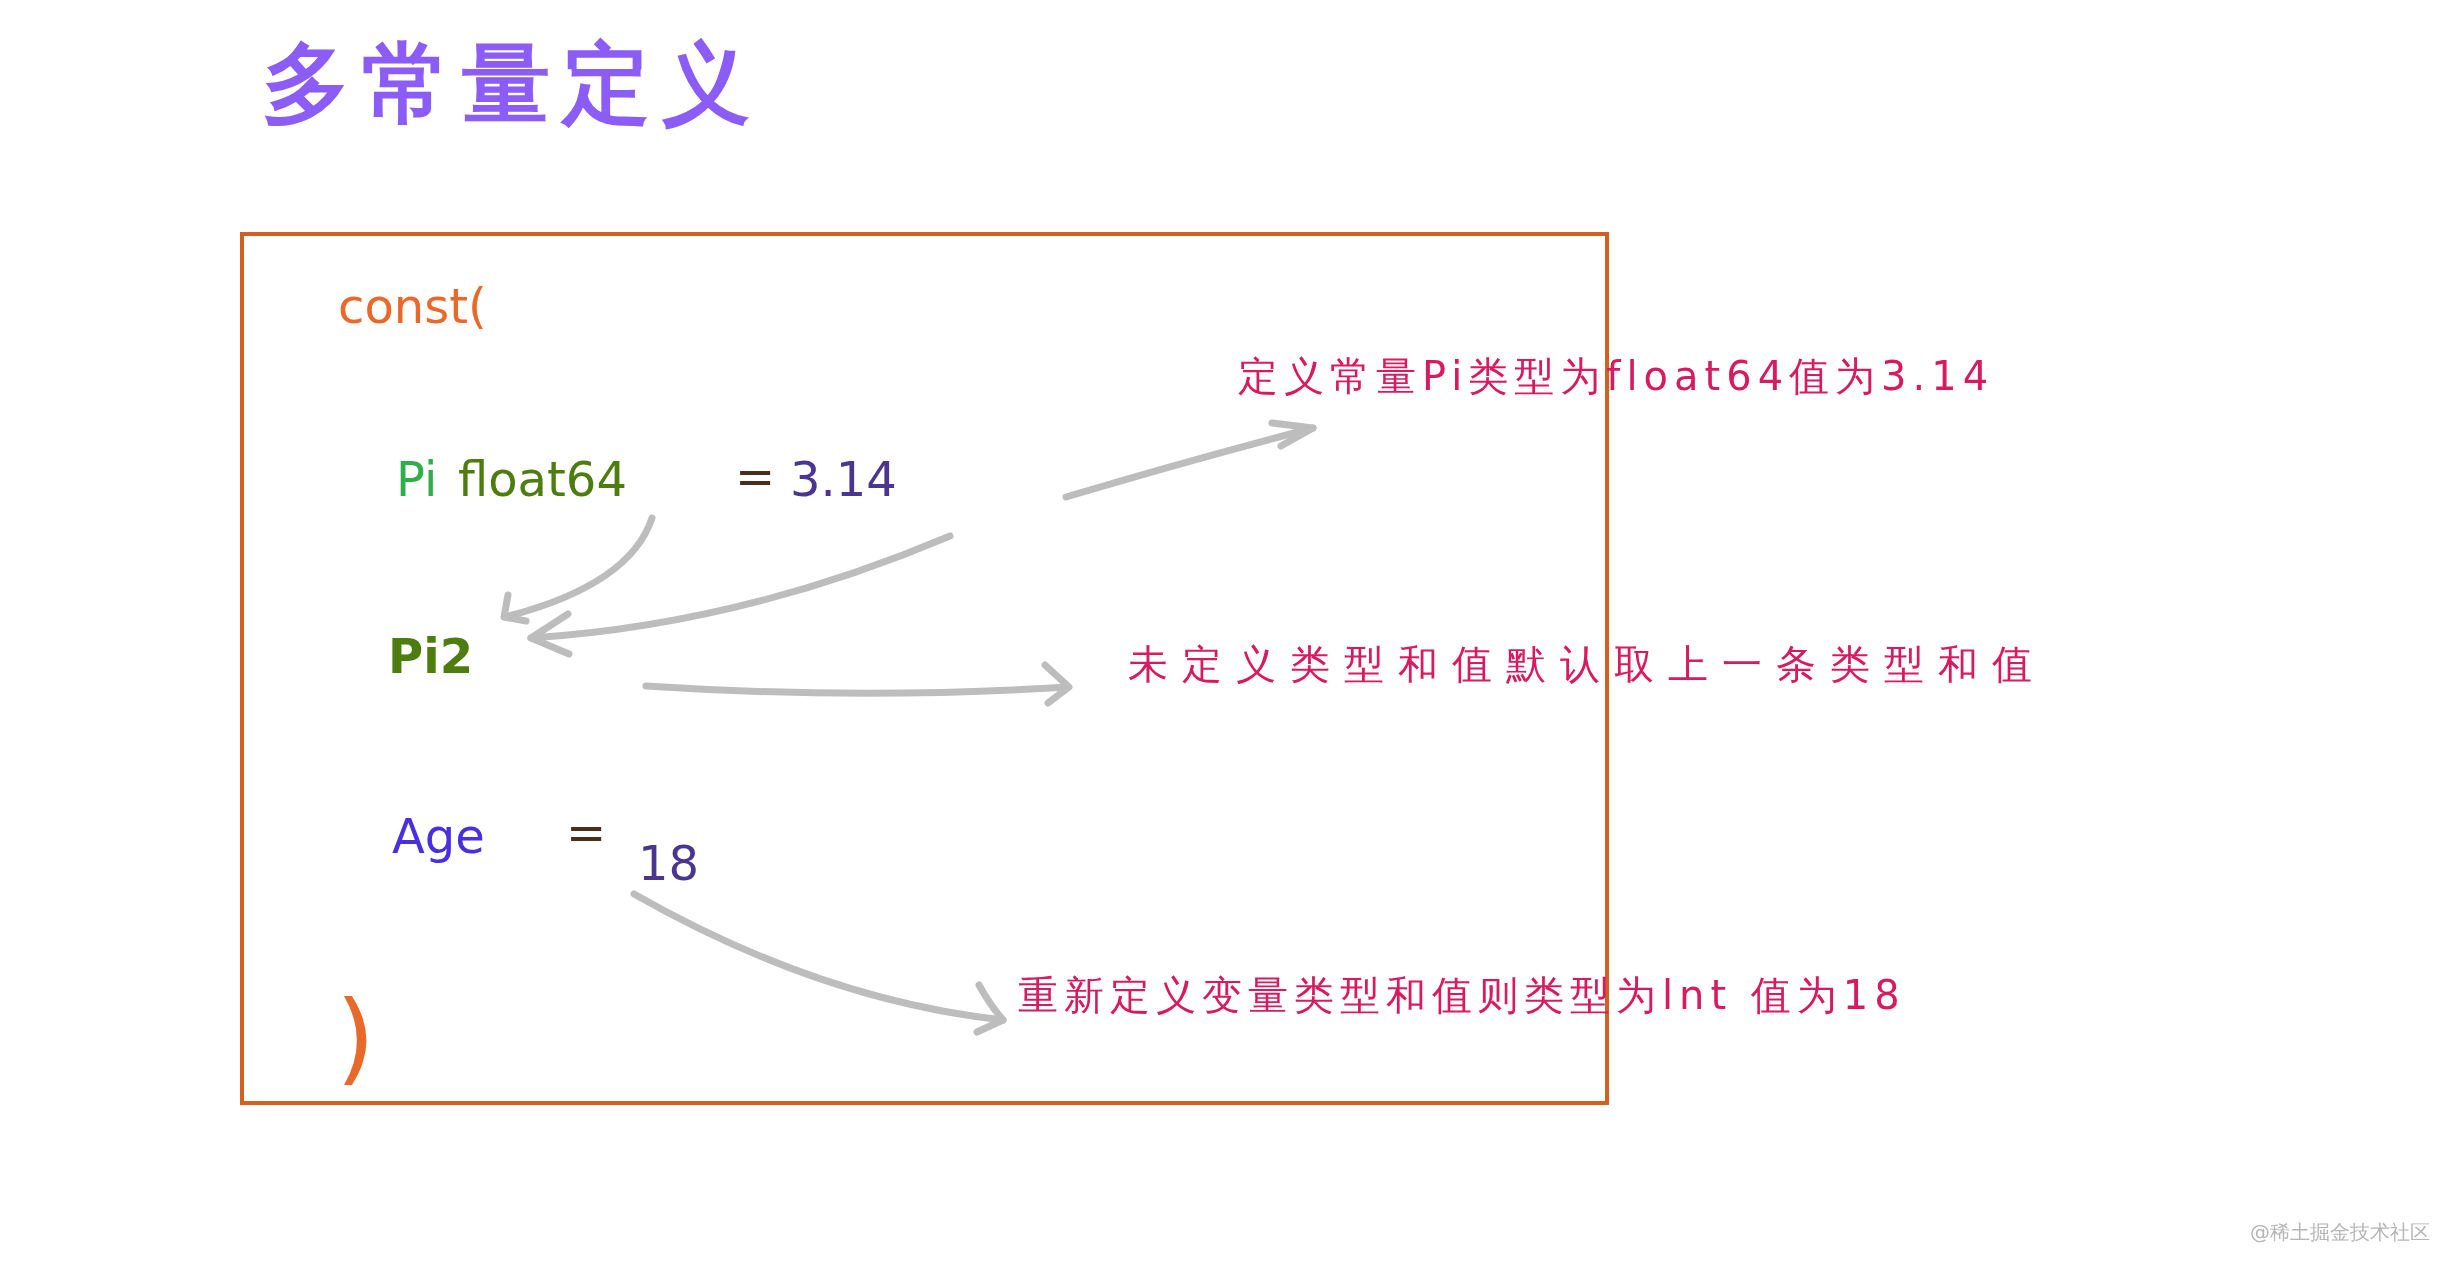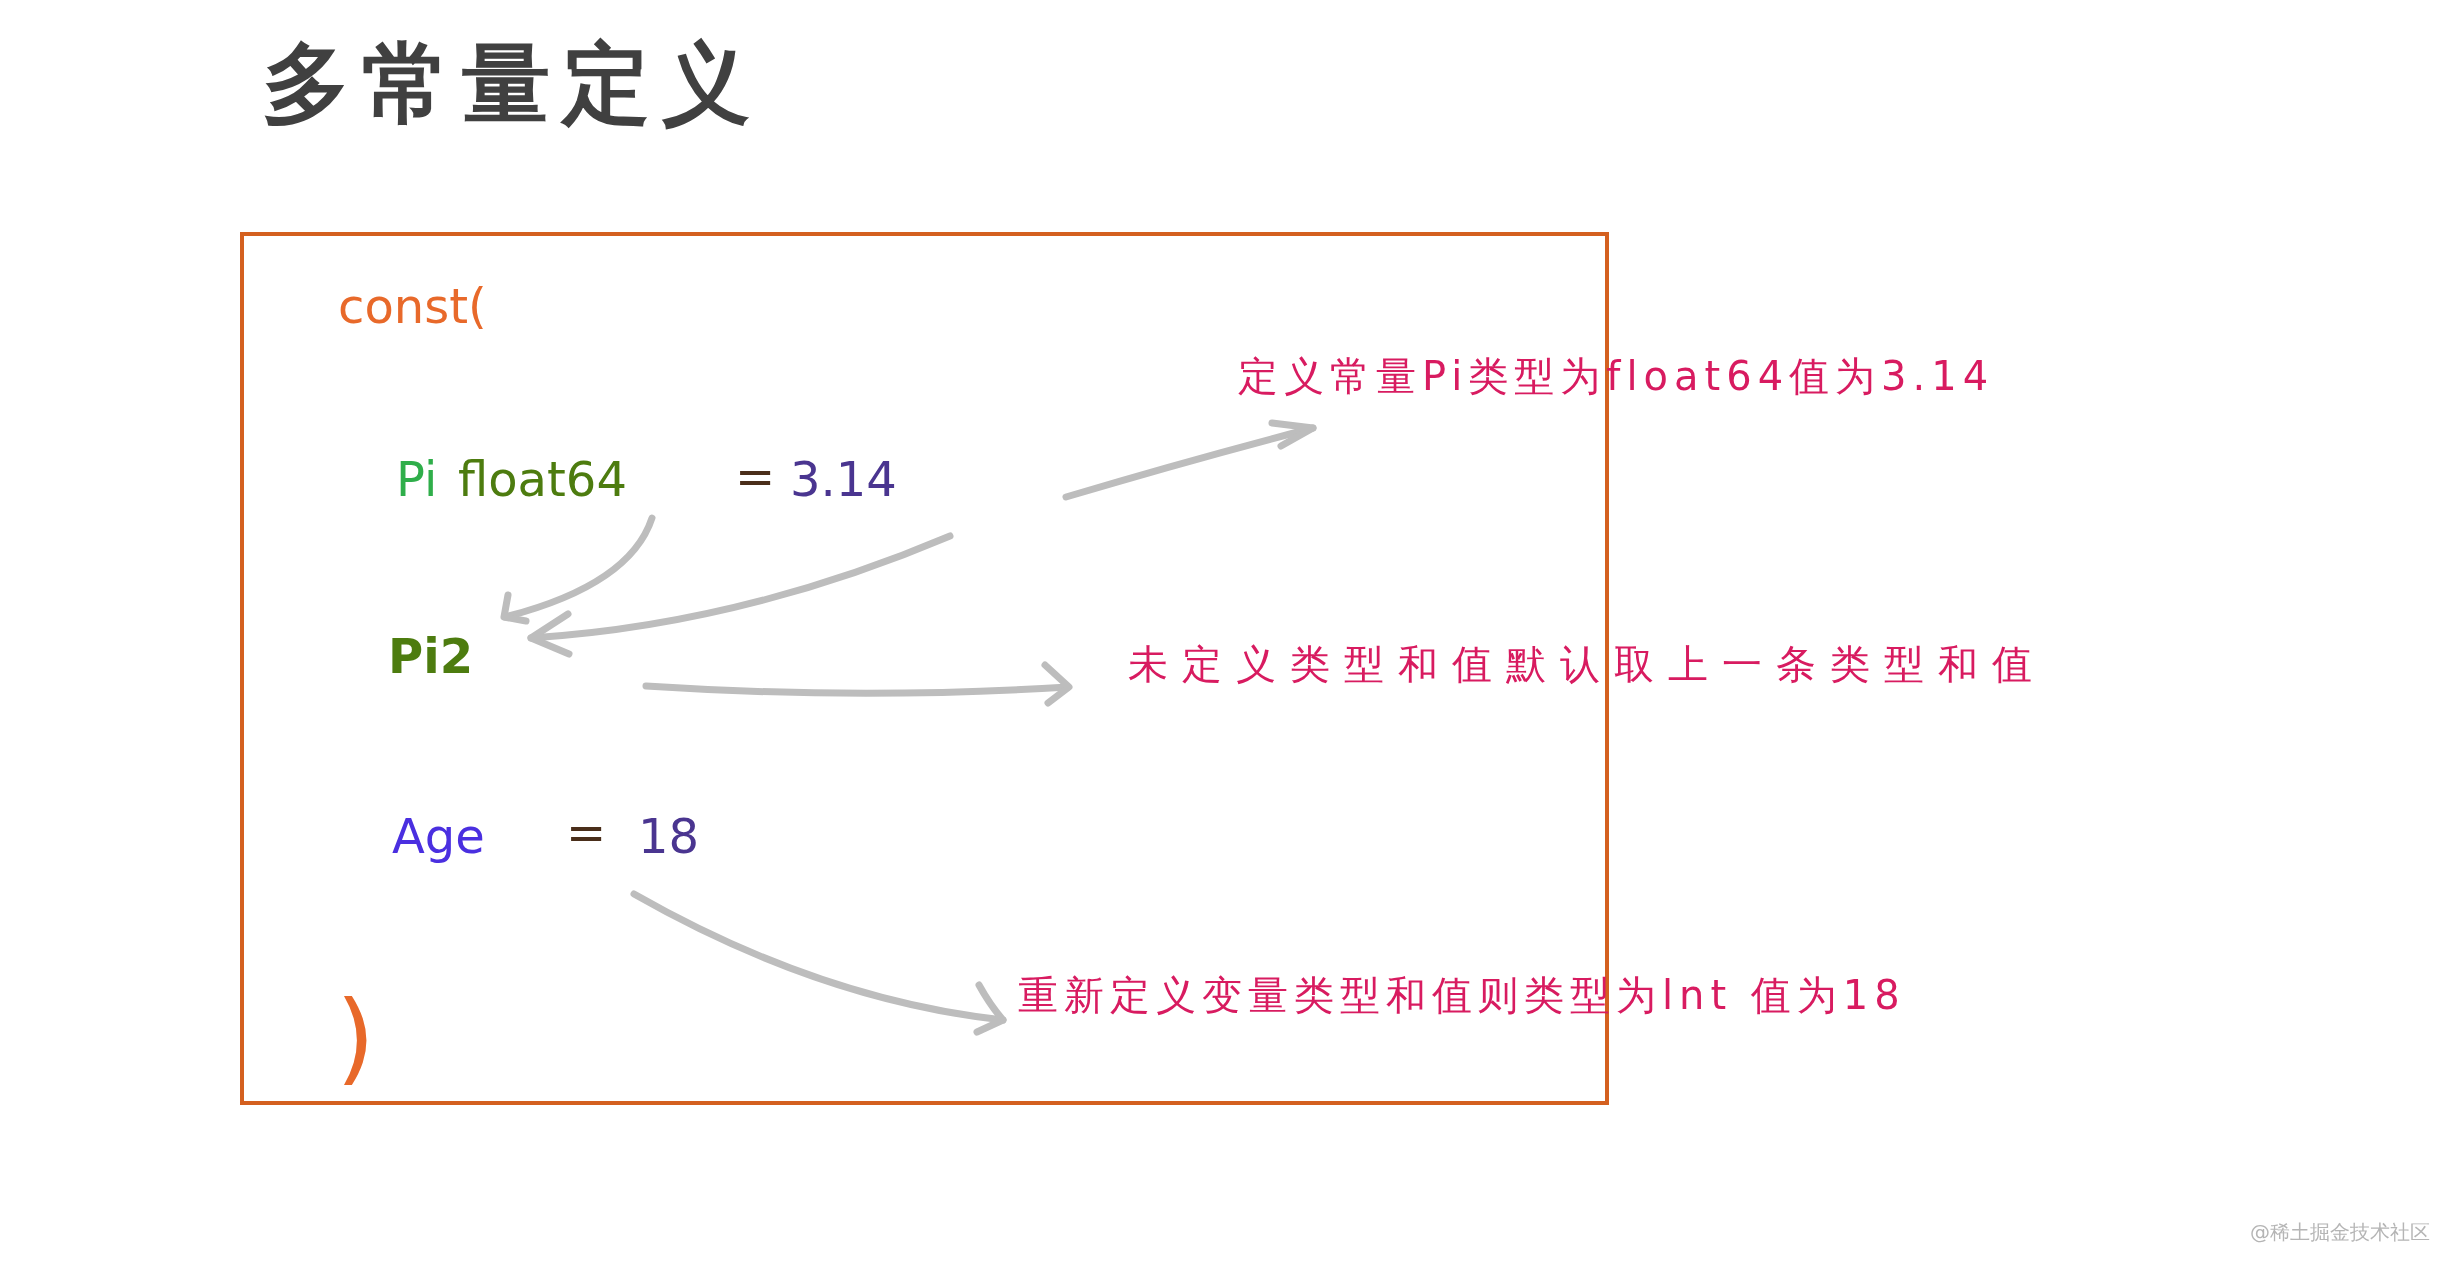--- a/index.html
+++ b/index.html
@@ -12,21 +12,21 @@
     height: 1275px;
     position: relative;
     overflow: hidden;
     font-family: "DejaVu Sans", sans-serif;
   }
   .abs { position: absolute; white-space: nowrap; line-height: 1; }
 
   .title {
     left: 262px; top: 40px;
     font-size: 88px;
-    color: #404040;
+    color: #8b5cf6;
     letter-spacing: 12px;
     font-weight: bold;
   }
 
   .code-box {
     position: absolute;
     left: 240px; top: 232px;
     width: 1361px; height: 865px;
     border: 4px solid #d4601f;
   }
@@ -41,21 +41,21 @@
   .pi-name   { left: 396px; top: 455px; color: #2fae4a; }
   .pi-type   { left: 458px; top: 455px; color: #4d7c0f; }
   .eq        { color: #4a2e1a; }
   .pi-eq     { left: 735px; top: 452px; }
   .pi-val    { left: 790px; top: 455px; color: #4a3590; }
 
   .pi2-name  { left: 388px; top: 632px; color: #4d7c0f; font-weight: bold; }
 
   .age-name  { left: 392px; top: 812px; color: #4a2fe0; }
   .age-eq    { left: 566px; top: 808px; }
-  .age-val   { left: 638px; top: 812px; color: #4a3590; }
+  .age-val   { left: 638px; top: 839px; color: #4a3590; }
 
   .note {
     font-size: 40px;
     color: #d81b60;
     letter-spacing: 6px;
   }
   .note-1 { left: 1238px; top: 356px; }
   .note-2 { left: 1128px; top: 644px; letter-spacing: 14px; }
   .note-3 { left: 1018px; top: 975px; letter-spacing: 6px; }
 

